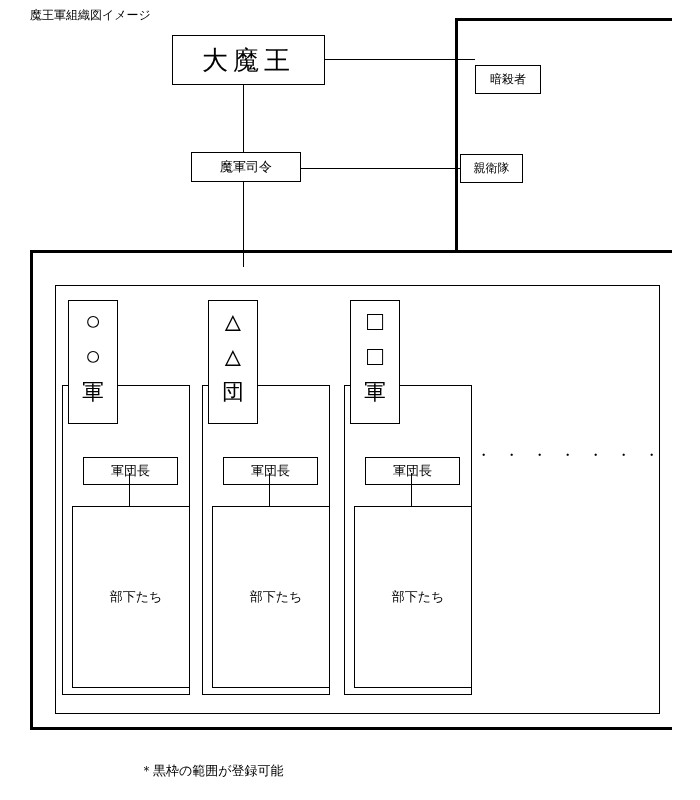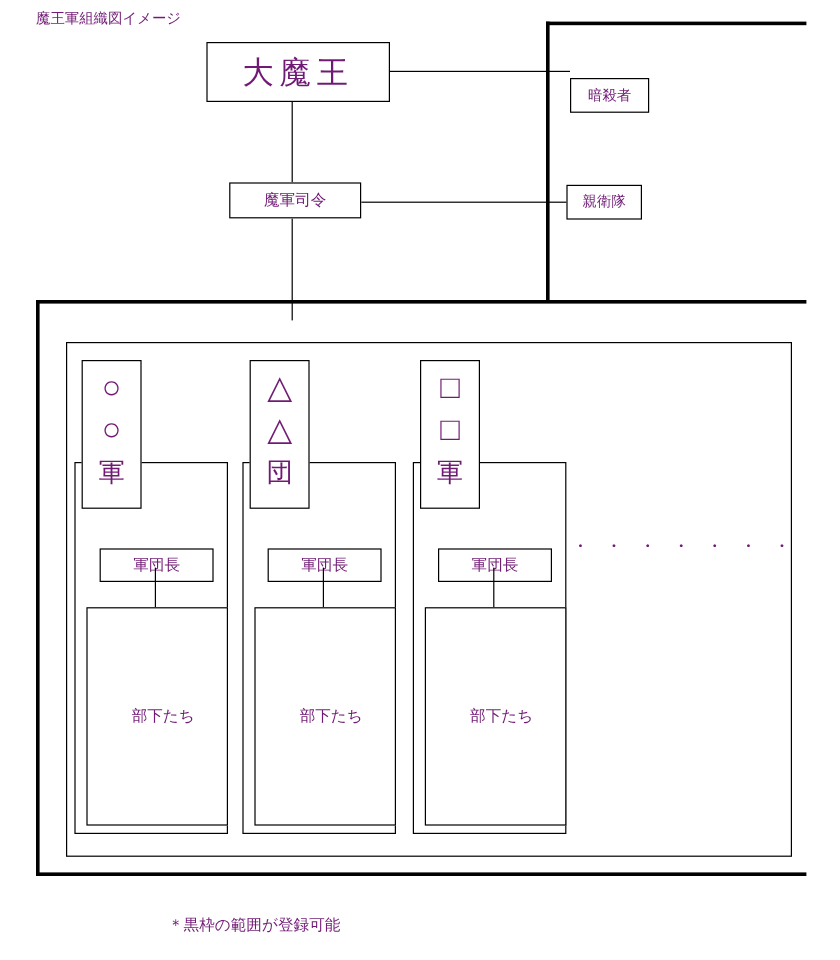--- a/index.html
+++ b/index.html
@@ -1,22 +1,22 @@
 <!DOCTYPE html>
 <html><head>
 <meta charset="utf-8">
 <style>
   html, body { margin: 0; padding: 0; background: #ffffff; }
   .canvas {
     position: relative;
     width: 672px;
     height: 800px;
     background: #ffffff;
-    color: #701a75;
-    font-family: Liberation Serif, serif;
+    color: #000000;
+    font-family: Liberation Mono, monospace;
     overflow: hidden;
   }
   .abs { position: absolute; box-sizing: border-box; }
 
   .title { left: 30px; top: 7px; font-size: 12px; }
 
   
   .thick-frame { border: 3px solid #000; background: transparent; }
   .frame-top-right { left: 455px; top: 18px; width: 231px; height: 232px; border-bottom: none; }
   .frame-bottom   { left: 30px;  top: 250px; width: 656px; height: 480px; }
@@ -29,21 +29,21 @@
   .box {
     background: #ffffff;
     border: 1px solid #000;
     display: flex;
     align-items: center;
     justify-content: center;
   }
   .king      { left: 172px; top: 35px;  width: 153px; height: 50px; font-size: 26px; letter-spacing: 5px; }
   .assassin  { left: 475px; top: 45px;  width: 66px;  height: 29px; font-size: 12px; margin-top: 20px; }
   .commander { left: 191px; top: 152px; width: 110px; height: 30px; font-size: 13px; }
-  .guard     { left: 472px; top: 154px; width: 63px;  height: 29px; font-size: 12px; }
+  .guard     { left: 460px; top: 154px; width: 63px;  height: 29px; font-size: 12px; }
   .corps-header { left: 193px; top: 267px; width: 105px; height: 26px; font-size: 13px; }
 
   .inner-rect { left: 55px; top: 285px; width: 605px; height: 429px; border: 1px solid #000; background: #fff; }
 
   
   .group {
     position: absolute;
     top: 385px;
     width: 128px;
     height: 310px;

